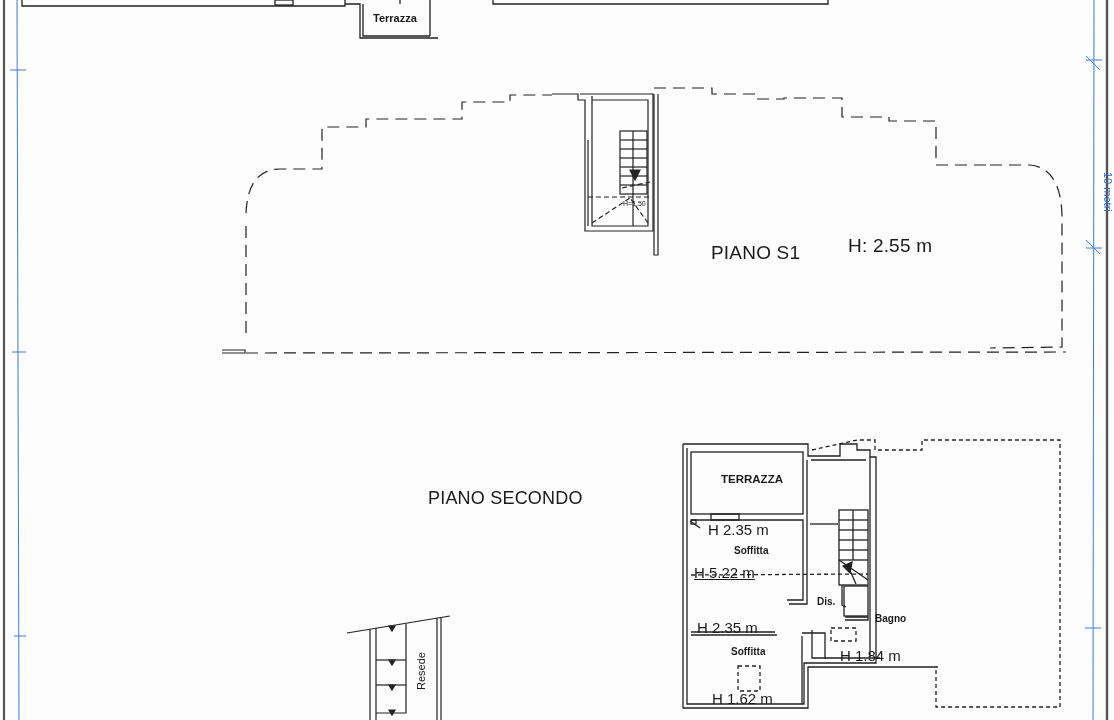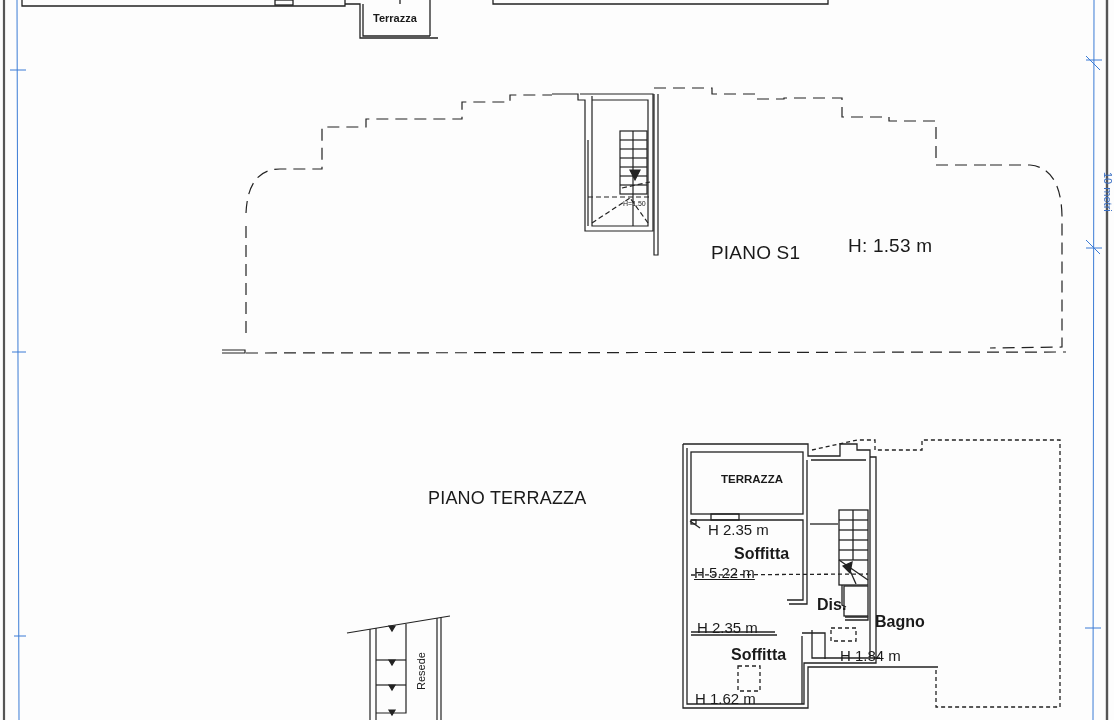--- a/index.html
+++ b/index.html
@@ -1,20 +1,20 @@
 <!DOCTYPE html>
 <html><head>
 <meta charset="utf-8">
 <style>
   html, body { margin:0; padding:0; background:#fdfdfd; }
   body { width:1114px; height:720px; position:relative; overflow:hidden; font-family:"Liberation Sans", sans-serif; color:#1a1a1a; }
   #plan { position:absolute; left:0; top:0; width:1114px; height:720px; }
   .lbl { position:absolute; white-space:nowrap; line-height:1; }
   .big { font-size:19px; letter-spacing:0.2px; }
-  .room { font-size:16px; font-weight:bold; }
+  .room { font-size:10px; font-weight:bold; }
   .ht { font-size:15px; }
   .tiny { font-size:7px; }
   .vert { transform-origin:left top; transform:rotate(-90deg); }
   .vert-cw { transform-origin:left top; transform:rotate(90deg); }
   .scale-text { font-size:11px; color:#3a6fc4; }
 </style>
 </head>
 <body>
 
 <svg id="plan" viewBox="0 0 1114 720" xmlns="http://www.w3.org/2000/svg">
@@ -136,31 +136,31 @@
     <polygon points="389,626 395,626 392,631" fill="#222"></polygon>
     <polygon points="389,660 395,660 392,665" fill="#222"></polygon>
     <polygon points="389,685 395,685 392,690" fill="#222"></polygon>
     <polygon points="389,710 395,710 392,715" fill="#222"></polygon>
   </g>
 </svg>
 
 <span class="lbl room" style="left:373px;top:13px;font-size:11px;">Terrazza</span>
 
 <span class="lbl big" style="left:711px;top:243px;">PIANO S1</span>
-<span class="lbl big" style="left:848px;top:236px;">H: 1.53 m</span>
+<span class="lbl big" style="left:848px;top:236px;">H: 2.55 m</span>
 <span class="lbl tiny" style="left:623px;top:200px;">H=1.50</span>
 
-<span class="lbl big" style="left:428px;top:489px;font-size:18px;">PIANO TERRAZZA</span>
+<span class="lbl big" style="left:428px;top:489px;font-size:18px;">PIANO SECONDO</span>
 
 <span class="lbl room" style="left:721px;top:474px;font-size:11.5px;">TERRAZZA</span>
 <span class="lbl ht" style="left:708px;top:522px;">H 2.35 m</span>
 <span class="lbl room" style="left:734px;top:546px;">Soffitta</span>
 <span class="lbl ht" style="left:694px;top:565px;text-decoration:underline;">H 5.22 m</span>
 <span class="lbl room" style="left:817px;top:597px;">Dis.</span>
 <span class="lbl room" style="left:833px;top:614px;padding-left:42px;">Bagno</span>
 <span class="lbl ht" style="left:840px;top:648px;">H 1.84 m</span>
 <span class="lbl ht" style="left:697px;top:620px;">H 2.35 m</span>
 <span class="lbl room" style="left:731px;top:647px;">Soffitta</span>
-<span class="lbl ht" style="left:695px;top:691px;">H 1.62 m</span>
+<span class="lbl ht" style="left:712px;top:691px;">H 1.62 m</span>
 
 <span class="lbl room vert" style="left:416px;top:690px;font-size:11px;font-weight:normal;">Resede</span>
 
 <span class="lbl scale-text vert-cw" style="left:1113px;top:172px;">10 metri</span>
 
 </body></html>

